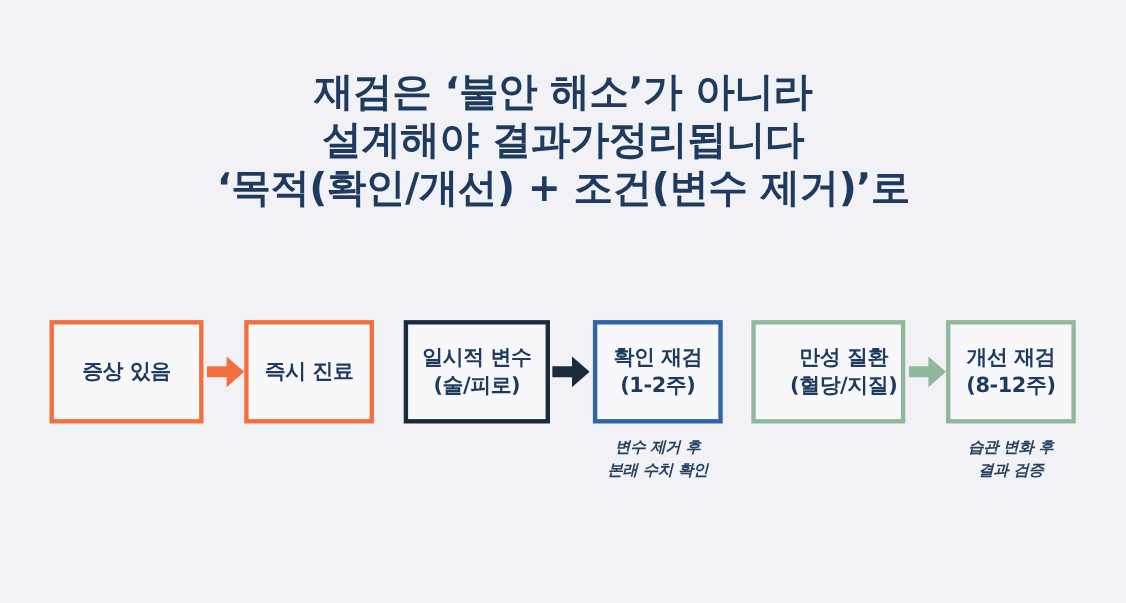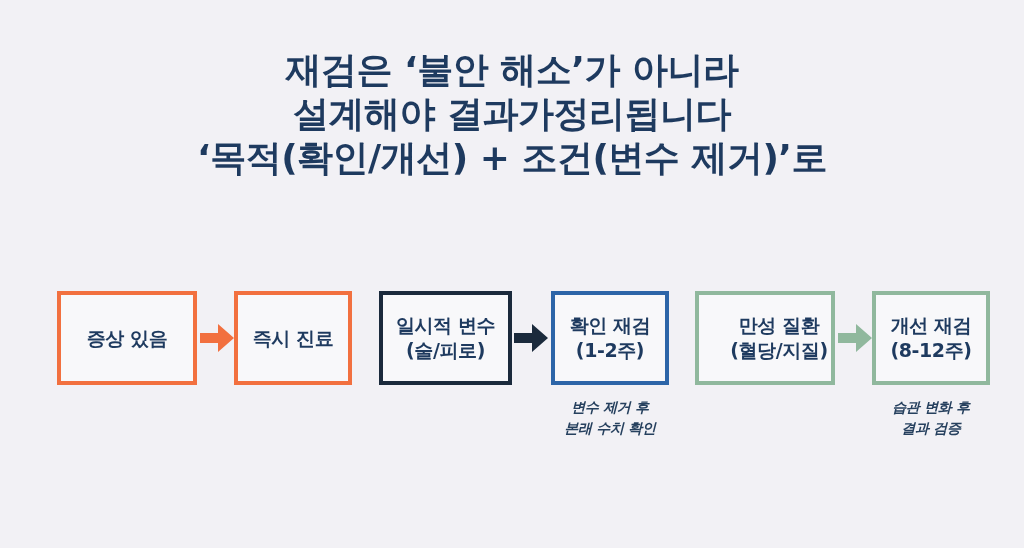--- a/index.html
+++ b/index.html
@@ -12,38 +12,38 @@
     background: #f2f1f5;
     font-family: "DejaVu Sans", "Liberation Sans", sans-serif;
     overflow: hidden;
     position: relative;
   }
 
   
   #title-block {
     position: absolute;
     left: 0;
-    top: 48px;
+    top: 62px;
     width: 1024px;
     text-align: center;
   }
   .title-line {
     display: block;
     color: #1e3a5f;
     font-weight: bold;
     font-size: 36px;
     line-height: 44px;
     letter-spacing: -0.5px;
     white-space: nowrap;
   }
 
   
   #diagram {
     position: absolute;
-    left: 12px;
+    left: 0;
     top: 285px;
     width: 928px;
     height: 180px;
   }
 
   .flow-box {
     position: absolute;
     top: 6px;
     height: 94px;
     box-sizing: border-box;

